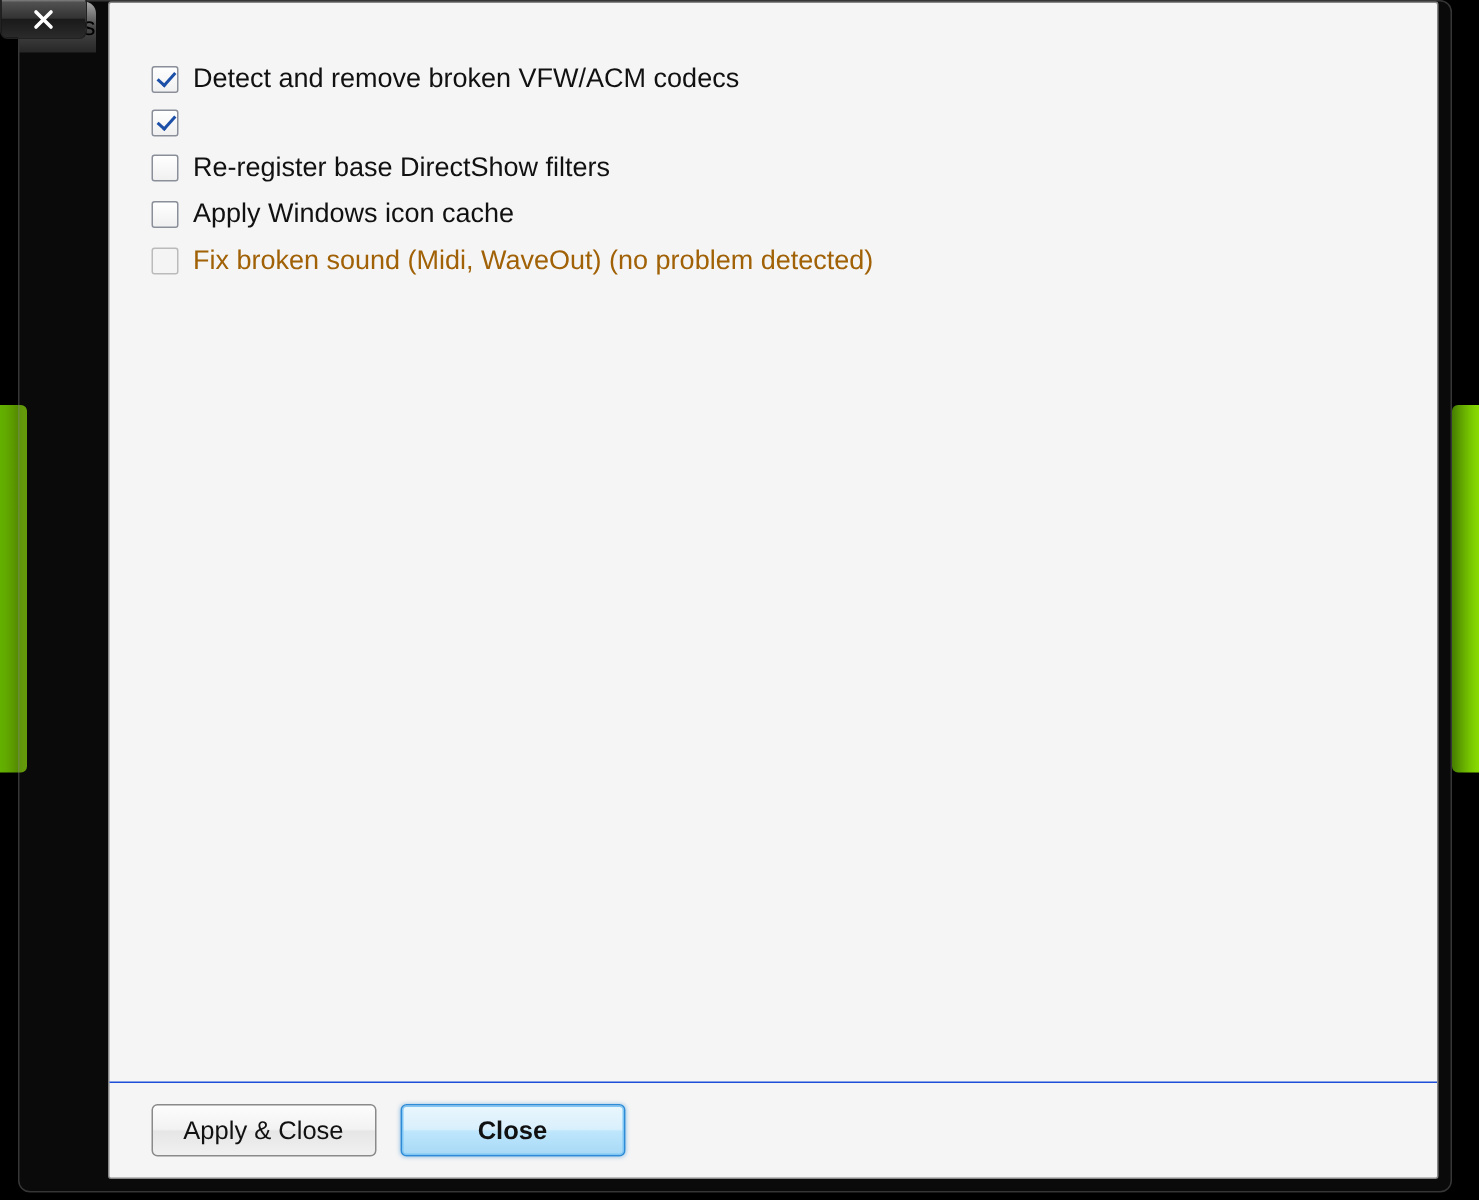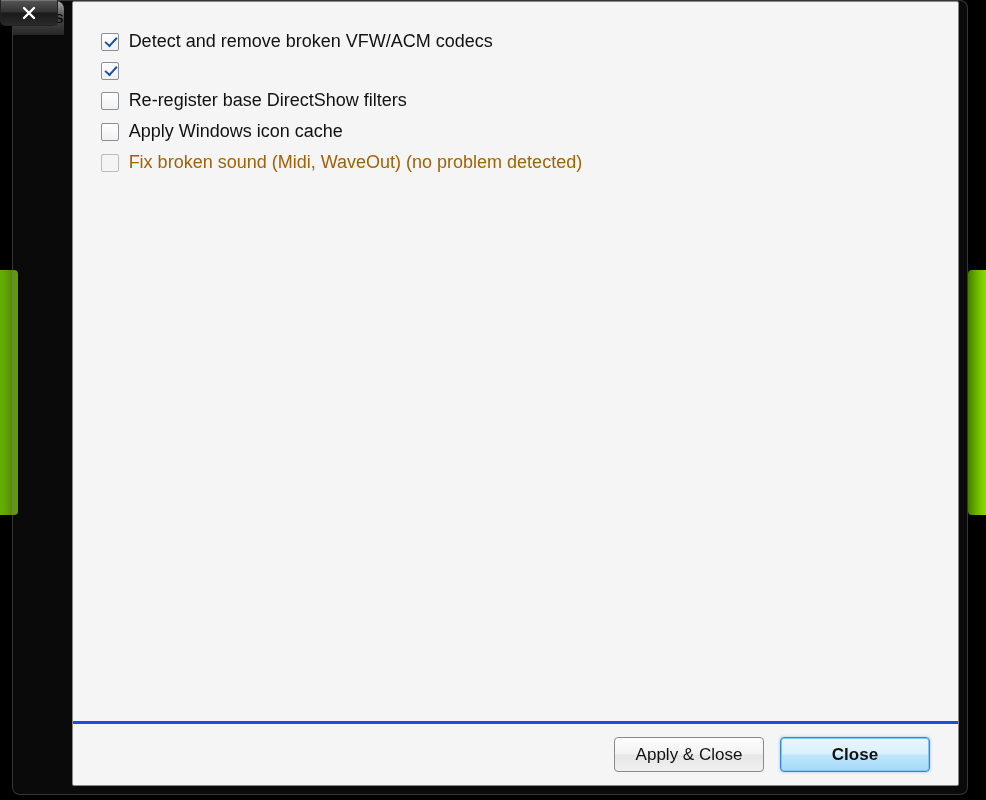--- a/index.html
+++ b/index.html
@@ -80,21 +80,21 @@
     margin: 0 8px 8px 8px;
     background: #f5f5f5;
     border: 1px solid #888;
     border-radius: 2px;
     display: flex;
     flex-direction: column;
     padding: 0;
   }
   .content {
     flex: 1;
-    padding: 29px 28px;
+    padding: 40px 28px;
   }
   .chk-row {
     display: flex;
     align-items: center;
     gap: 10px;
     margin-bottom: 10px;
     color: #111;
     font-size: 18px;
   }
   .chk-row.disabled { color: #a16207; }
@@ -118,24 +118,24 @@
     top: 3px;
     width: 10px;
     height: 5px;
     border-left: 2.5px solid #1b4fa8;
     border-bottom: 2.5px solid #1b4fa8;
     transform: rotate(-48deg);
   }
   .chk-label { white-space: nowrap; }
 
   .footer {
-    border-top: 3px solid #1d4ed8;
+    border-top: 1px solid #1d4ed8;
     height: 64px;
     display: flex;
-    justify-content: flex-end;
+    justify-content: flex-start;
     align-items: center;
     gap: 16px;
     padding: 0 28px;
   }
   .btn {
     min-width: 150px;
     height: 35px;
     border: 1px solid #8a8a8a;
     border-radius: 4px;
     background: linear-gradient(to bottom, #fdfdfd 0%, #f2f2f2 48%, #e6e6e6 52%, #f0f0f0 100%);

